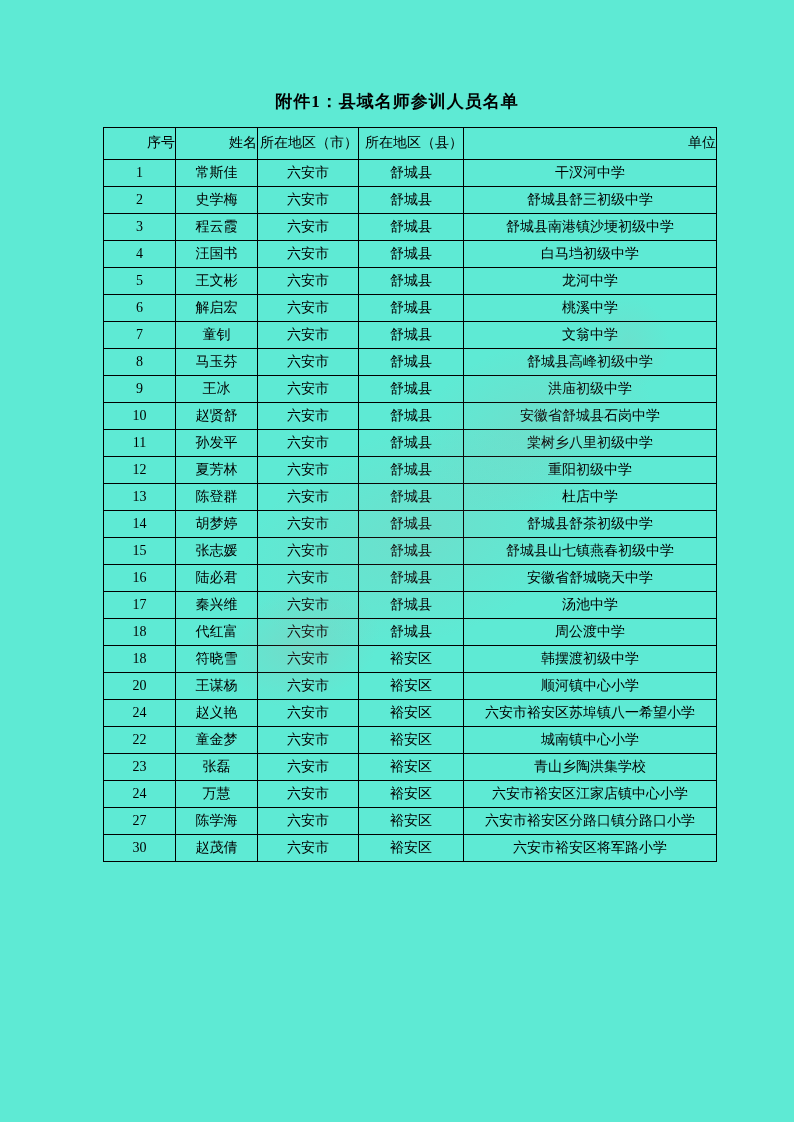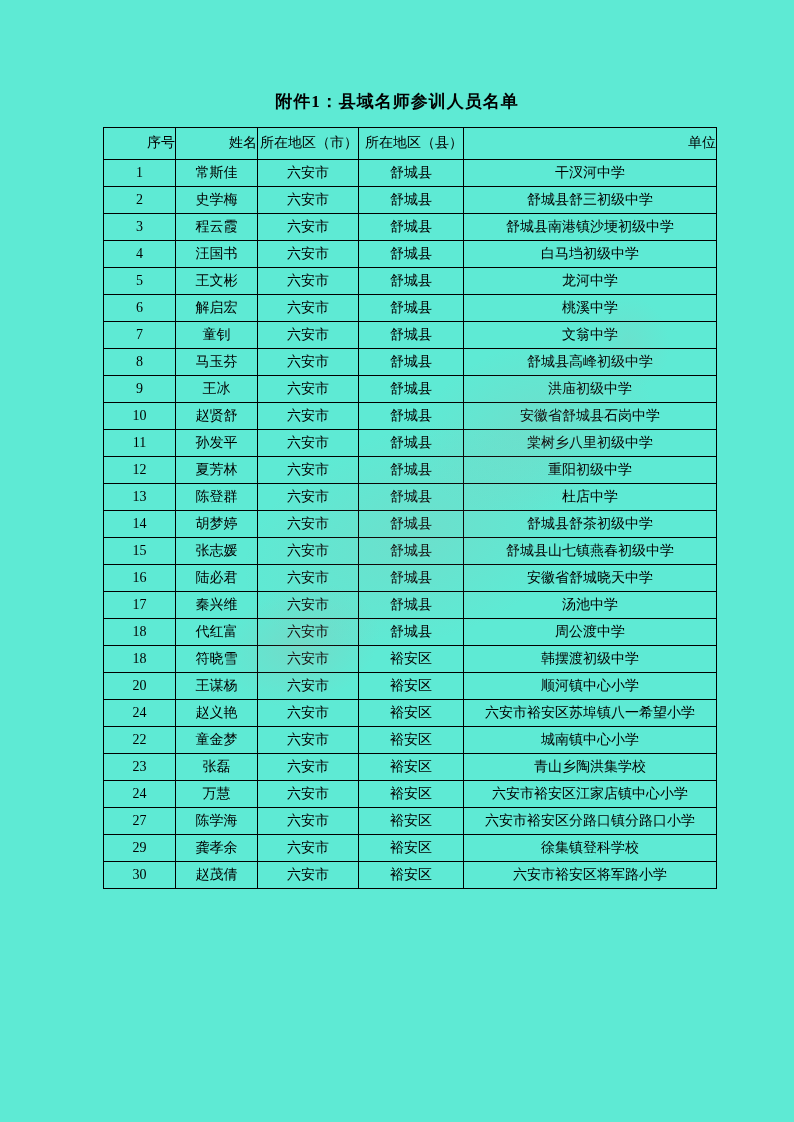--- a/index.html
+++ b/index.html
@@ -291,27 +291,20 @@
 
   <tr>
     <td class="c-no">27</td>
     <td class="c-name">陈学海</td>
     <td class="c-city">六安市</td>
     <td class="c-county">裕安区</td>
     <td class="c-unit">六安市裕安区分路口镇分路口小学</td>
   </tr>
 
 
-  <tr>
-    <td class="c-no">29</td>
-    <td class="c-name">龚孝余</td>
-    <td class="c-city">六安市</td>
-    <td class="c-county">裕安区</td>
-    <td class="c-unit">徐集镇登科学校</td>
-  </tr>
 
   <tr>
     <td class="c-no">30</td>
     <td class="c-name">赵茂倩</td>
     <td class="c-city">六安市</td>
     <td class="c-county">裕安区</td>
     <td class="c-unit">六安市裕安区将军路小学</td>
   </tr>
 </tbody>
   </table>

